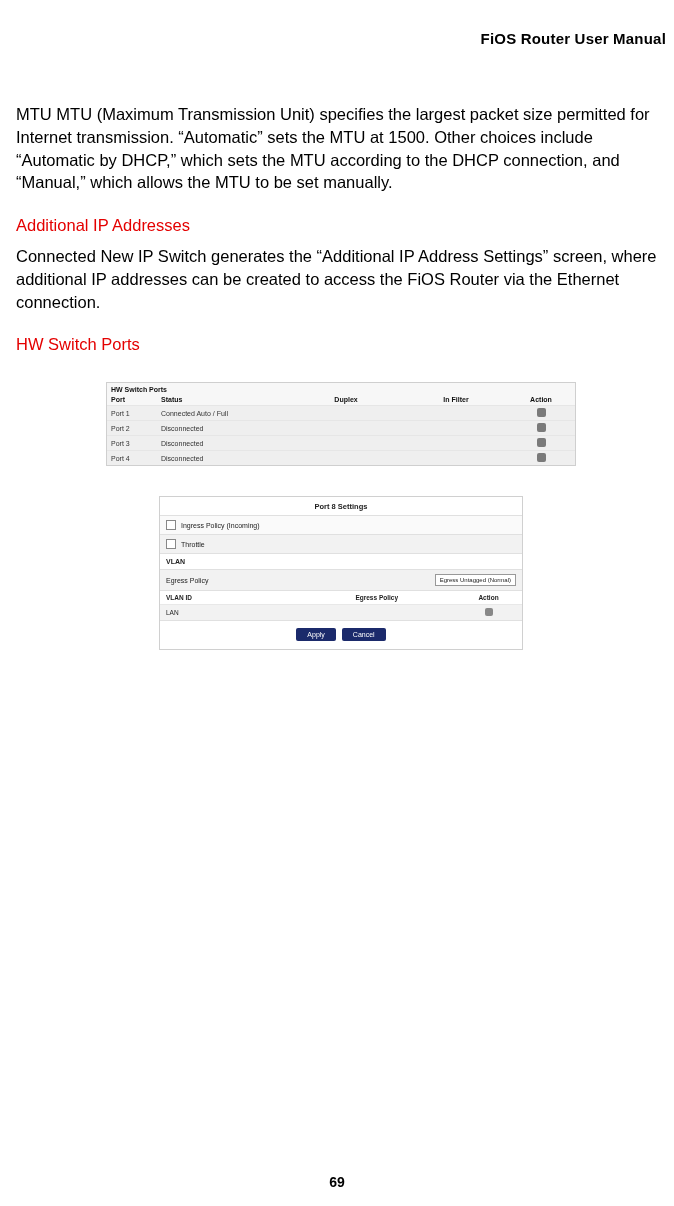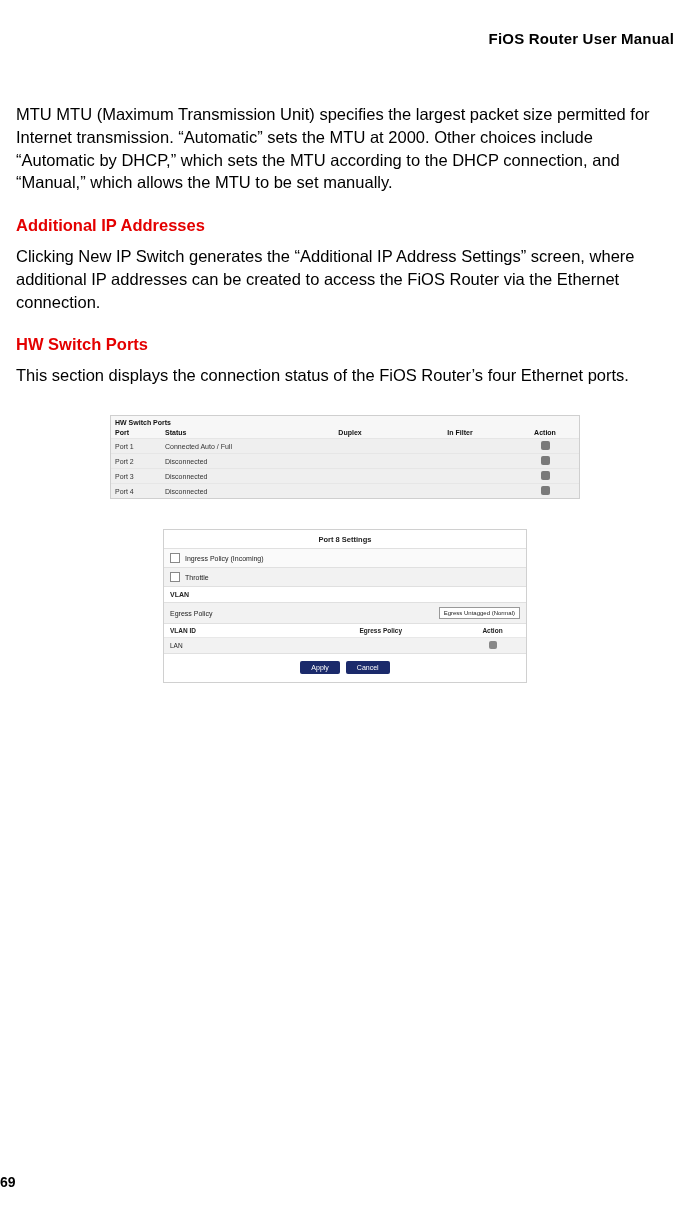--- a/index.html
+++ b/index.html
@@ -5,40 +5,40 @@
   body {
     margin: 0;
     padding: 0;
     font-family: "Myriad Pro", "Segoe UI", Arial, sans-serif;
     color: #000;
     background: #fff;
   }
   .page {
     width: 674px;
     min-height: 1206px;
-    padding: 30px 0 18px 16px;
+    padding: 30px 8px 18px 16px;
     box-sizing: border-box;
     position: relative;
   }
   .header-title {
     text-align: right;
     font-weight: 900;
     font-size: 15px;
     letter-spacing: 0.2px;
     margin-bottom: 56px;
   }
   .section {
     font-size: 16.5px;
     line-height: 1.38;
     margin-bottom: 22px;
   }
   .bold { font-weight: 400; }
   .red-heading {
     color: #e40000;
-    font-weight: 700;
+    font-weight: 400;
     font-size: 16.5px;
     margin-bottom: 10px;
     margin-top: 22px;
   }
   .figure {
     margin: 28px auto 30px auto;
     display: flex;
     justify-content: center;
   }
 
@@ -158,43 +158,42 @@
     color: #fff;
     font-size: 7px;
     padding: 3px 11px;
     border-radius: 2px;
   }
 
   .page-number {
     position: absolute;
     bottom: 16px;
     left: 0; right: 0;
-    text-align: left;
+    text-align: center;
     font-weight: 800;
     font-size: 14px;
   }
 </style>
 </head>
 <body>
 
 <div class="page">
 
   <div class="header-title">FiOS Router User Manual</div>
 
   <div class="section">
-    <span class="bold">MTU</span><span>  MTU (Maximum Transmission Unit) specifies the largest packet size permitted for Internet transmission. “Automatic” sets the MTU at 2000. Other choices include “Automatic by DHCP,” which sets the MTU according to the DHCP connection, and “Manual,” which allows the MTU to be set manually.</span>
+    <span class="bold">MTU</span><span>  MTU (Maximum Transmission Unit) specifies the largest packet size permitted for Internet transmission. “Automatic” sets the MTU at 1500. Other choices include “Automatic by DHCP,” which sets the MTU according to the DHCP connection, and “Manual,” which allows the MTU to be set manually.</span>
   </div>
 
   <div class="red-heading">Additional IP Addresses</div>
   <div class="section">
-    <span>Clicking </span><span class="bold">New IP Switch</span><span> generates the “Additional IP Address Settings” screen, where additional IP addresses can be created to access the FiOS Router via the Ethernet connection.</span>
+    <span>Connected </span><span class="bold">New IP Switch</span><span> generates the “Additional IP Address Settings” screen, where additional IP addresses can be created to access the FiOS Router via the Ethernet connection.</span>
   </div>
 
   <div class="red-heading">HW Switch Ports</div>
-  <div class="section">This section displays the connection status of the FiOS Router’s four Ethernet ports.</div>
 
   <div class="figure">
     <div class="hw-wrap">
       <div class="hw-top">HW Switch Ports</div>
       <div class="hw-headrow">
         <div class="hw-col-port">Port</div>
         <div class="hw-col-status">Status</div>
         <div class="hw-col-center">Duplex</div>
         <div class="hw-col-center">In Filter</div>
         <div class="hw-col-action">Action</div>

